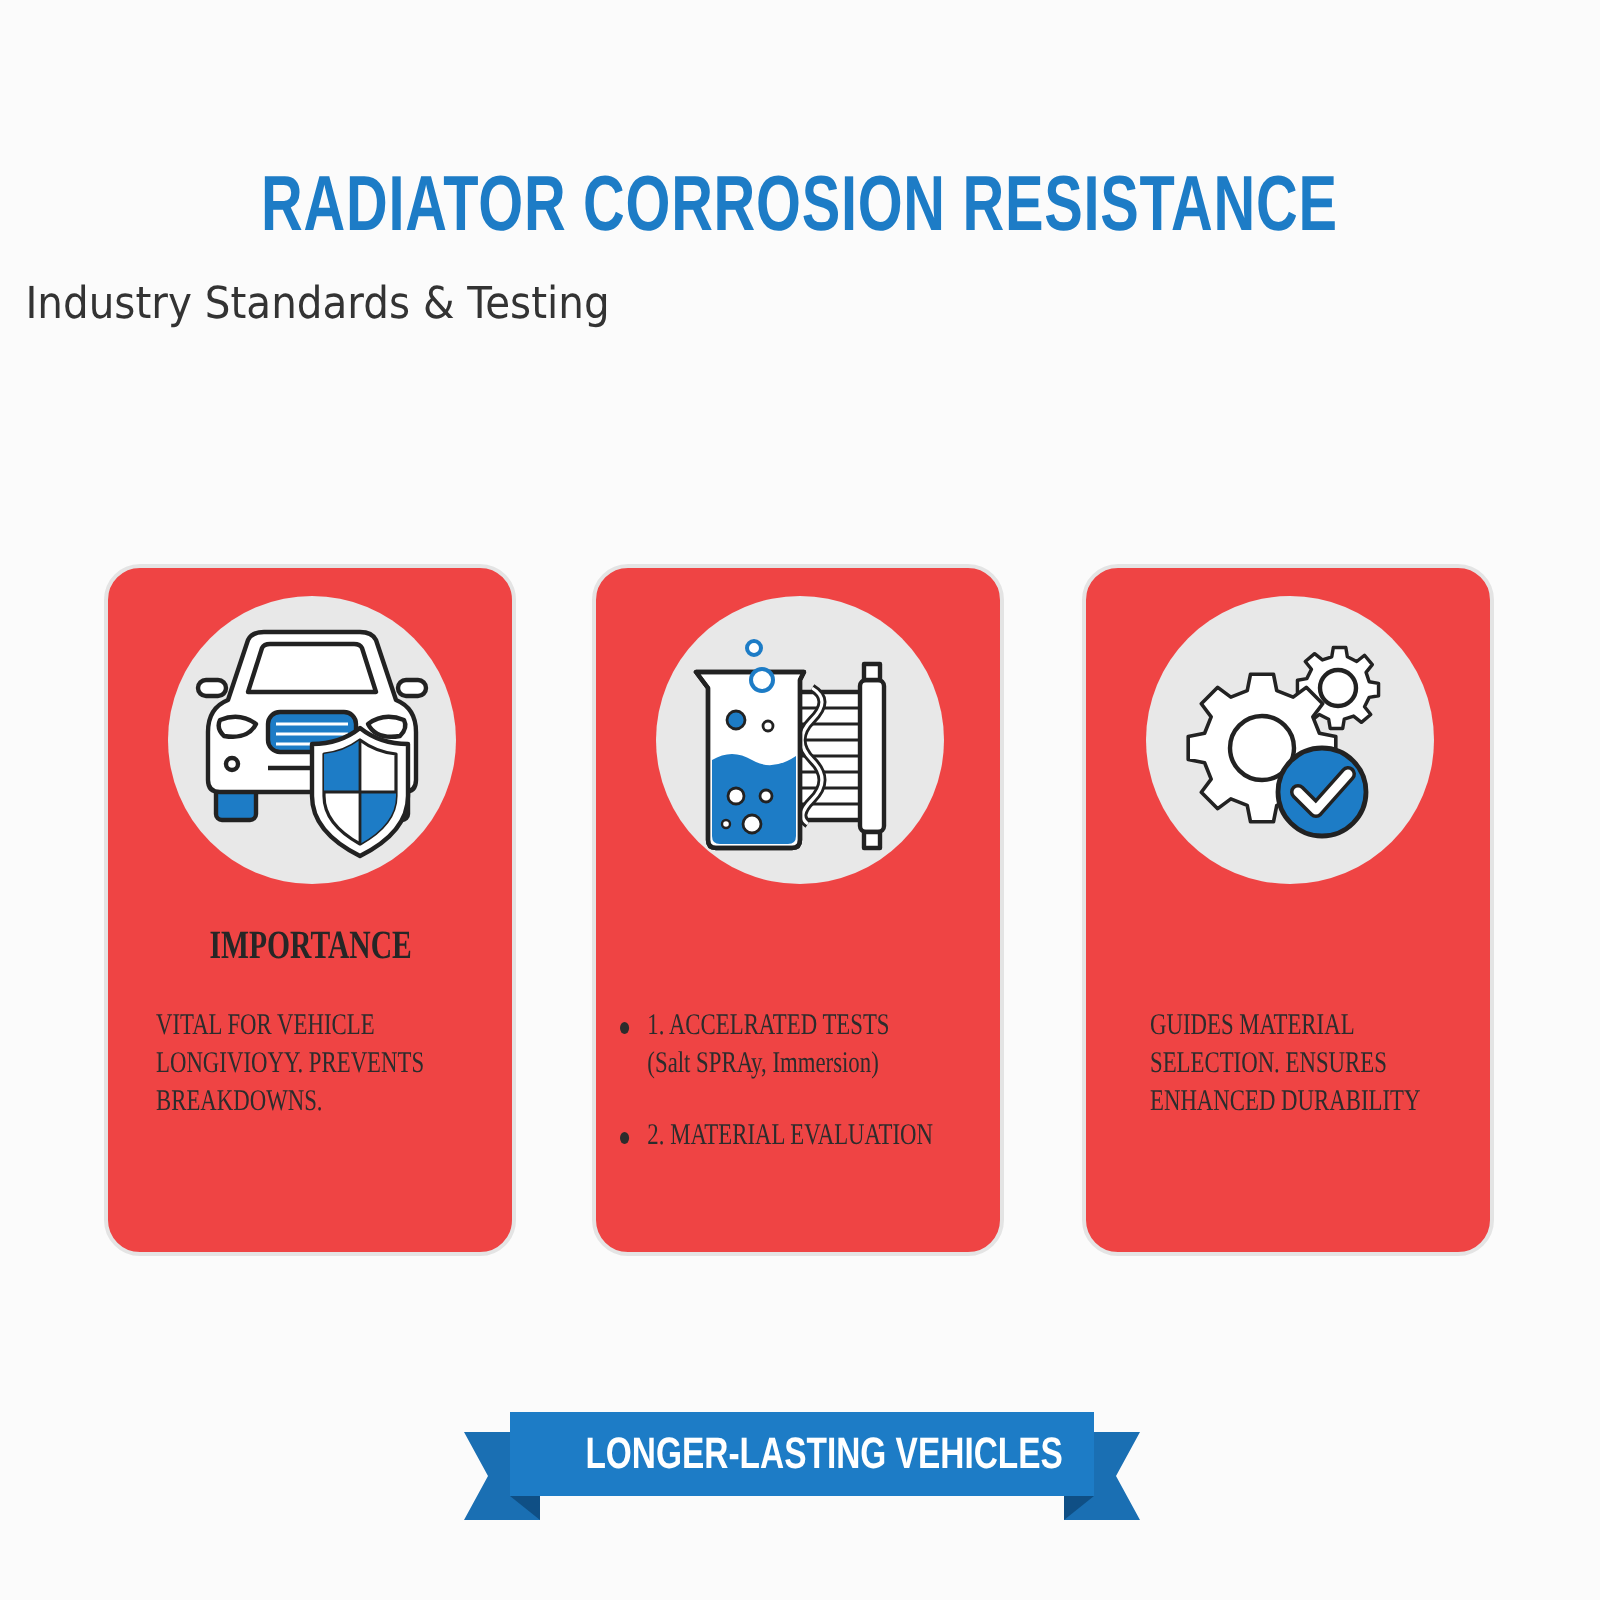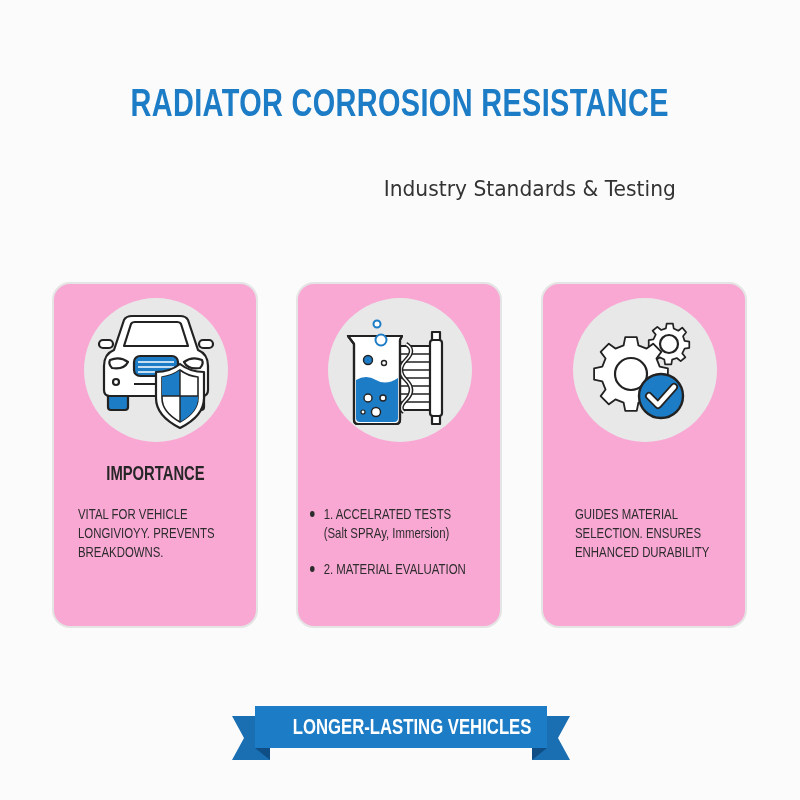--- a/index.html
+++ b/index.html
@@ -8,28 +8,29 @@
     background: #fbfbfb;
     font-family: "Liberation Sans", sans-serif;
   }
   .title {
     position: absolute; left: 0; top: 78px; width: 800px; text-align: center;
     font-family: "Liberation Sans", sans-serif; font-weight: bold;
     font-size: 39px; line-height: 50px; color: #1d7cc6; letter-spacing: 0.5px;
   }
   .title span { display: inline-block; transform: scaleX(0.74); transform-origin: center; white-space: nowrap; }
   .subtitle {
-    position: absolute; left: 0; top: 140px; width: 689px; text-align: right;
-    font-family: "DejaVu Sans", sans-serif; font-size: 22px; color: #333; margin-top: 36px;
+    position: absolute; left: 0; top: 140px; width: 689px; text-align: left;
+    font-family: "DejaVu Sans", sans-serif; font-size: 22px; color: #333;
   }
   .subtitle span { display: inline-block; transform: scaleX(0.92); }
   .card {
     position: absolute; top: 282px; width: 206px; height: 346px;
-    background: #f9a8d4; border: 2px solid #e4e4e4; border-radius: 18px;
+    background: #ef4444; border: 2px solid #e4e4e4; border-radius: 18px;
     box-sizing: border-box;
+    font-family: Liberation Serif, serif;
   }
   .card .circle {
     position: absolute; left: 30px; top: 14px; width: 144px; height: 144px;
     border-radius: 50%; background: #e8e8e8;
   }
   .card .circle svg { position: absolute; left: 0; top: 0; }
   .card .heading {
     position: absolute; left: 0; top: 178px; width: 100%; text-align: center;
     font-weight: bold; font-size: 20px; color: #262626; white-space: nowrap;
   }

